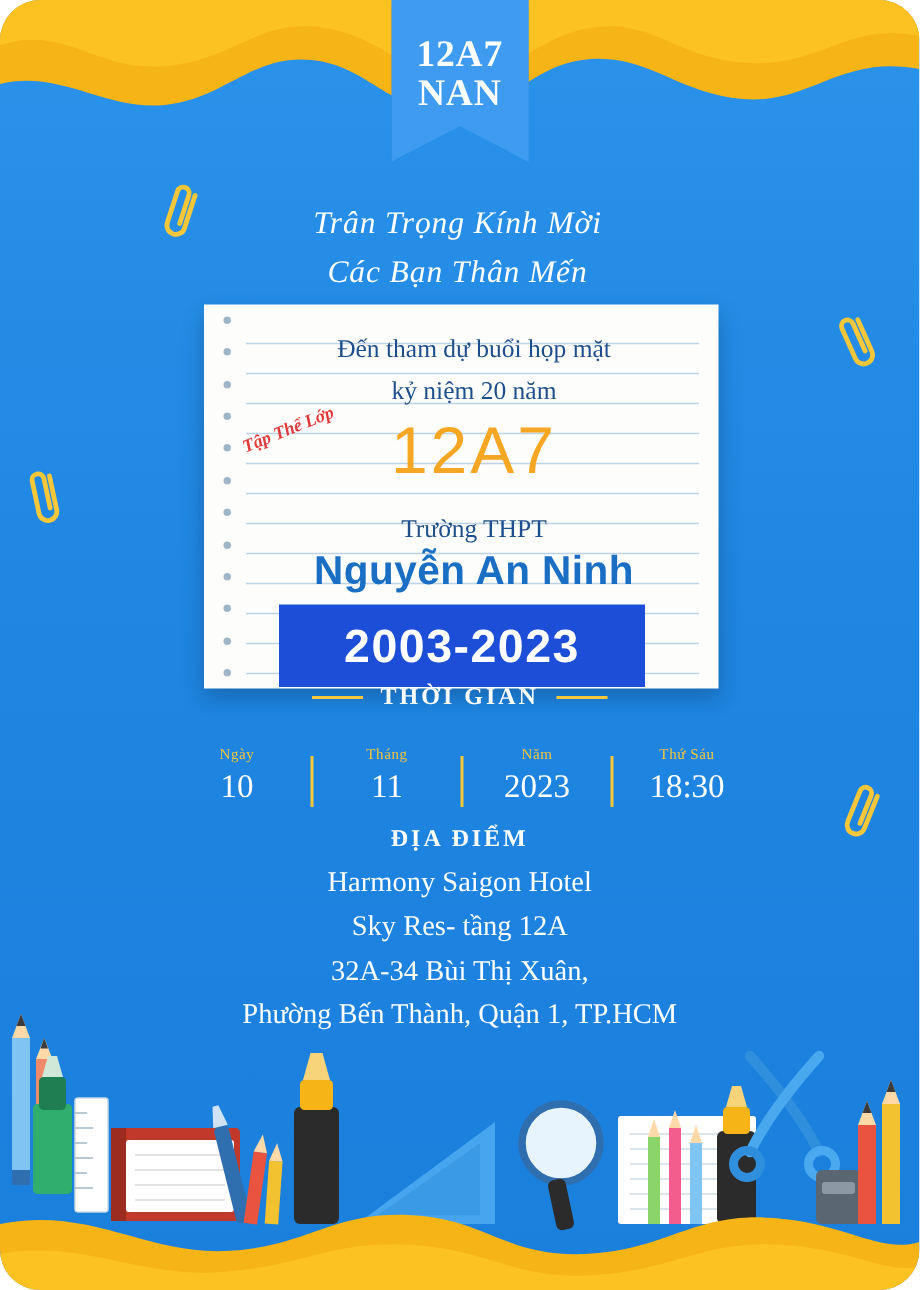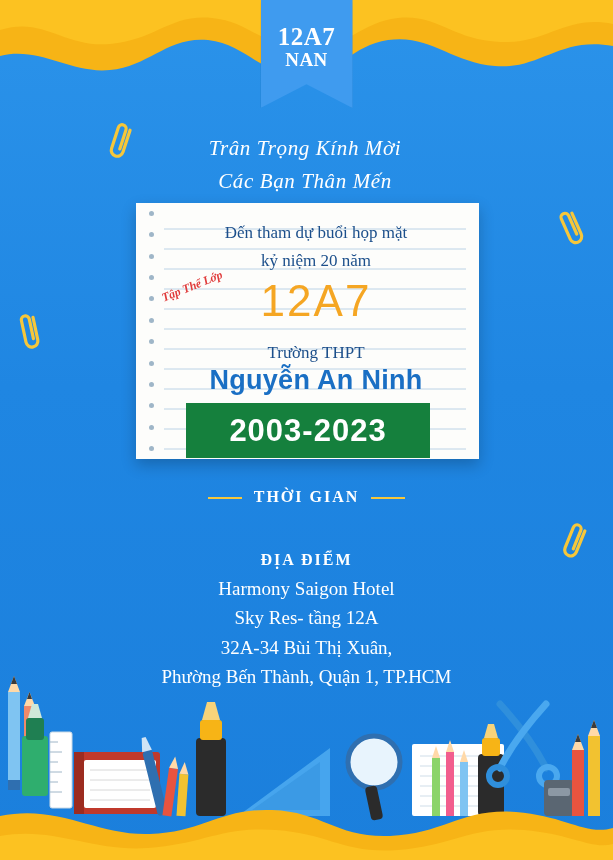--- a/index.html
+++ b/index.html
@@ -10,20 +10,21 @@
   body {
     font-family: "Liberation Sans", sans-serif;
   }
   #invite {
     position: relative;
     width: 613px;
     height: 860px;
     overflow: hidden;
     background: #1f8ae8;
     background: linear-gradient(180deg, #2b93ea 0%, #1f86e2 45%, #1b7fdc 100%);
+    border-radius: 27px;
   }
 
   
   .top-band {
     position: absolute;
     top: 0; left: 0;
     width: 613px;
     height: 120px;
     pointer-events: none;
   }
@@ -47,21 +48,21 @@
     font-family: "Liberation Serif", serif;
     font-weight: bold;
     font-size: 25px;
     letter-spacing: 0.5px;
     margin-top: 24px;
     line-height: 1.05;
   }
   .ribbon .r2 {
     font-family: "Liberation Serif", serif;
     font-weight: bold;
-    font-size: 19px;
+    font-size: 25px;
     letter-spacing: 0.5px;
     line-height: 1.05;
   }
 
   
   .headline {
     position: absolute;
     top: 132px;
     left: 0;
     width: 610px;
@@ -159,21 +160,21 @@
     color: #1a6fc4;
     margin-top: 2px;
     letter-spacing: 0.3px;
   }
   .years-badge {
     position: absolute;
     left: 50px;
     top: 200px;
     width: 244px;
     height: 55px;
-    background: #15803d;
+    background: #1d4ed8;
     display: flex;
     align-items: center;
     justify-content: center;
     z-index: 4;
   }
   .years-badge span {
     font-family: "Liberation Sans", sans-serif;
     font-weight: bold;
     font-size: 31px;
     color: #ffffff;
@@ -194,21 +195,21 @@
     z-index: 5;
   }
   .section-head .dash {
     display: inline-block;
     width: 34px;
     height: 2px;
     background: #f7c73a;
     vertical-align: middle;
     margin: 0 12px;
   }
-  #time-head { top: 488px; }
+  #time-head { top: 456px; }
   #place-head { top: 551px; }
 
   .time-row {
     position: absolute;
     top: 498px;
     left: 118px;
     width: 380px;
     display: flex;
     align-items: flex-start;
     justify-content: space-between;
@@ -355,20 +356,41 @@
 
     <div class="years-badge">
       <span>2003-2023</span>
     </div>
   </div>
 
   <div class="section-head" id="time-head">
     <span class="dash"></span><span>THỜI GIAN</span><span class="dash"></span>
   </div>
 
+  <div class="time-row">
+    <div class="time-cell">
+      <div class="lab">Ngày</div>
+      <div class="val">10</div>
+    </div>
+    <div class="time-sep"></div>
+    <div class="time-cell">
+      <div class="lab">Tháng</div>
+      <div class="val">11</div>
+    </div>
+    <div class="time-sep"></div>
+    <div class="time-cell">
+      <div class="lab">Năm</div>
+      <div class="val">2023</div>
+    </div>
+    <div class="time-sep"></div>
+    <div class="time-cell">
+      <div class="lab">Thứ Sáu</div>
+      <div class="val">18:30</div>
+    </div>
+  </div>
 
   <div class="section-head" id="place-head">
     <span>ĐỊA ĐIỂM</span>
   </div>
 
   <div class="place-lines">
     <div>Harmony Saigon Hotel</div>
     <div>Sky Res- tầng 12A</div>
     <div>32A-34 Bùi Thị Xuân,</div>
     <div>Phường Bến Thành, Quận 1, TP.HCM</div>

